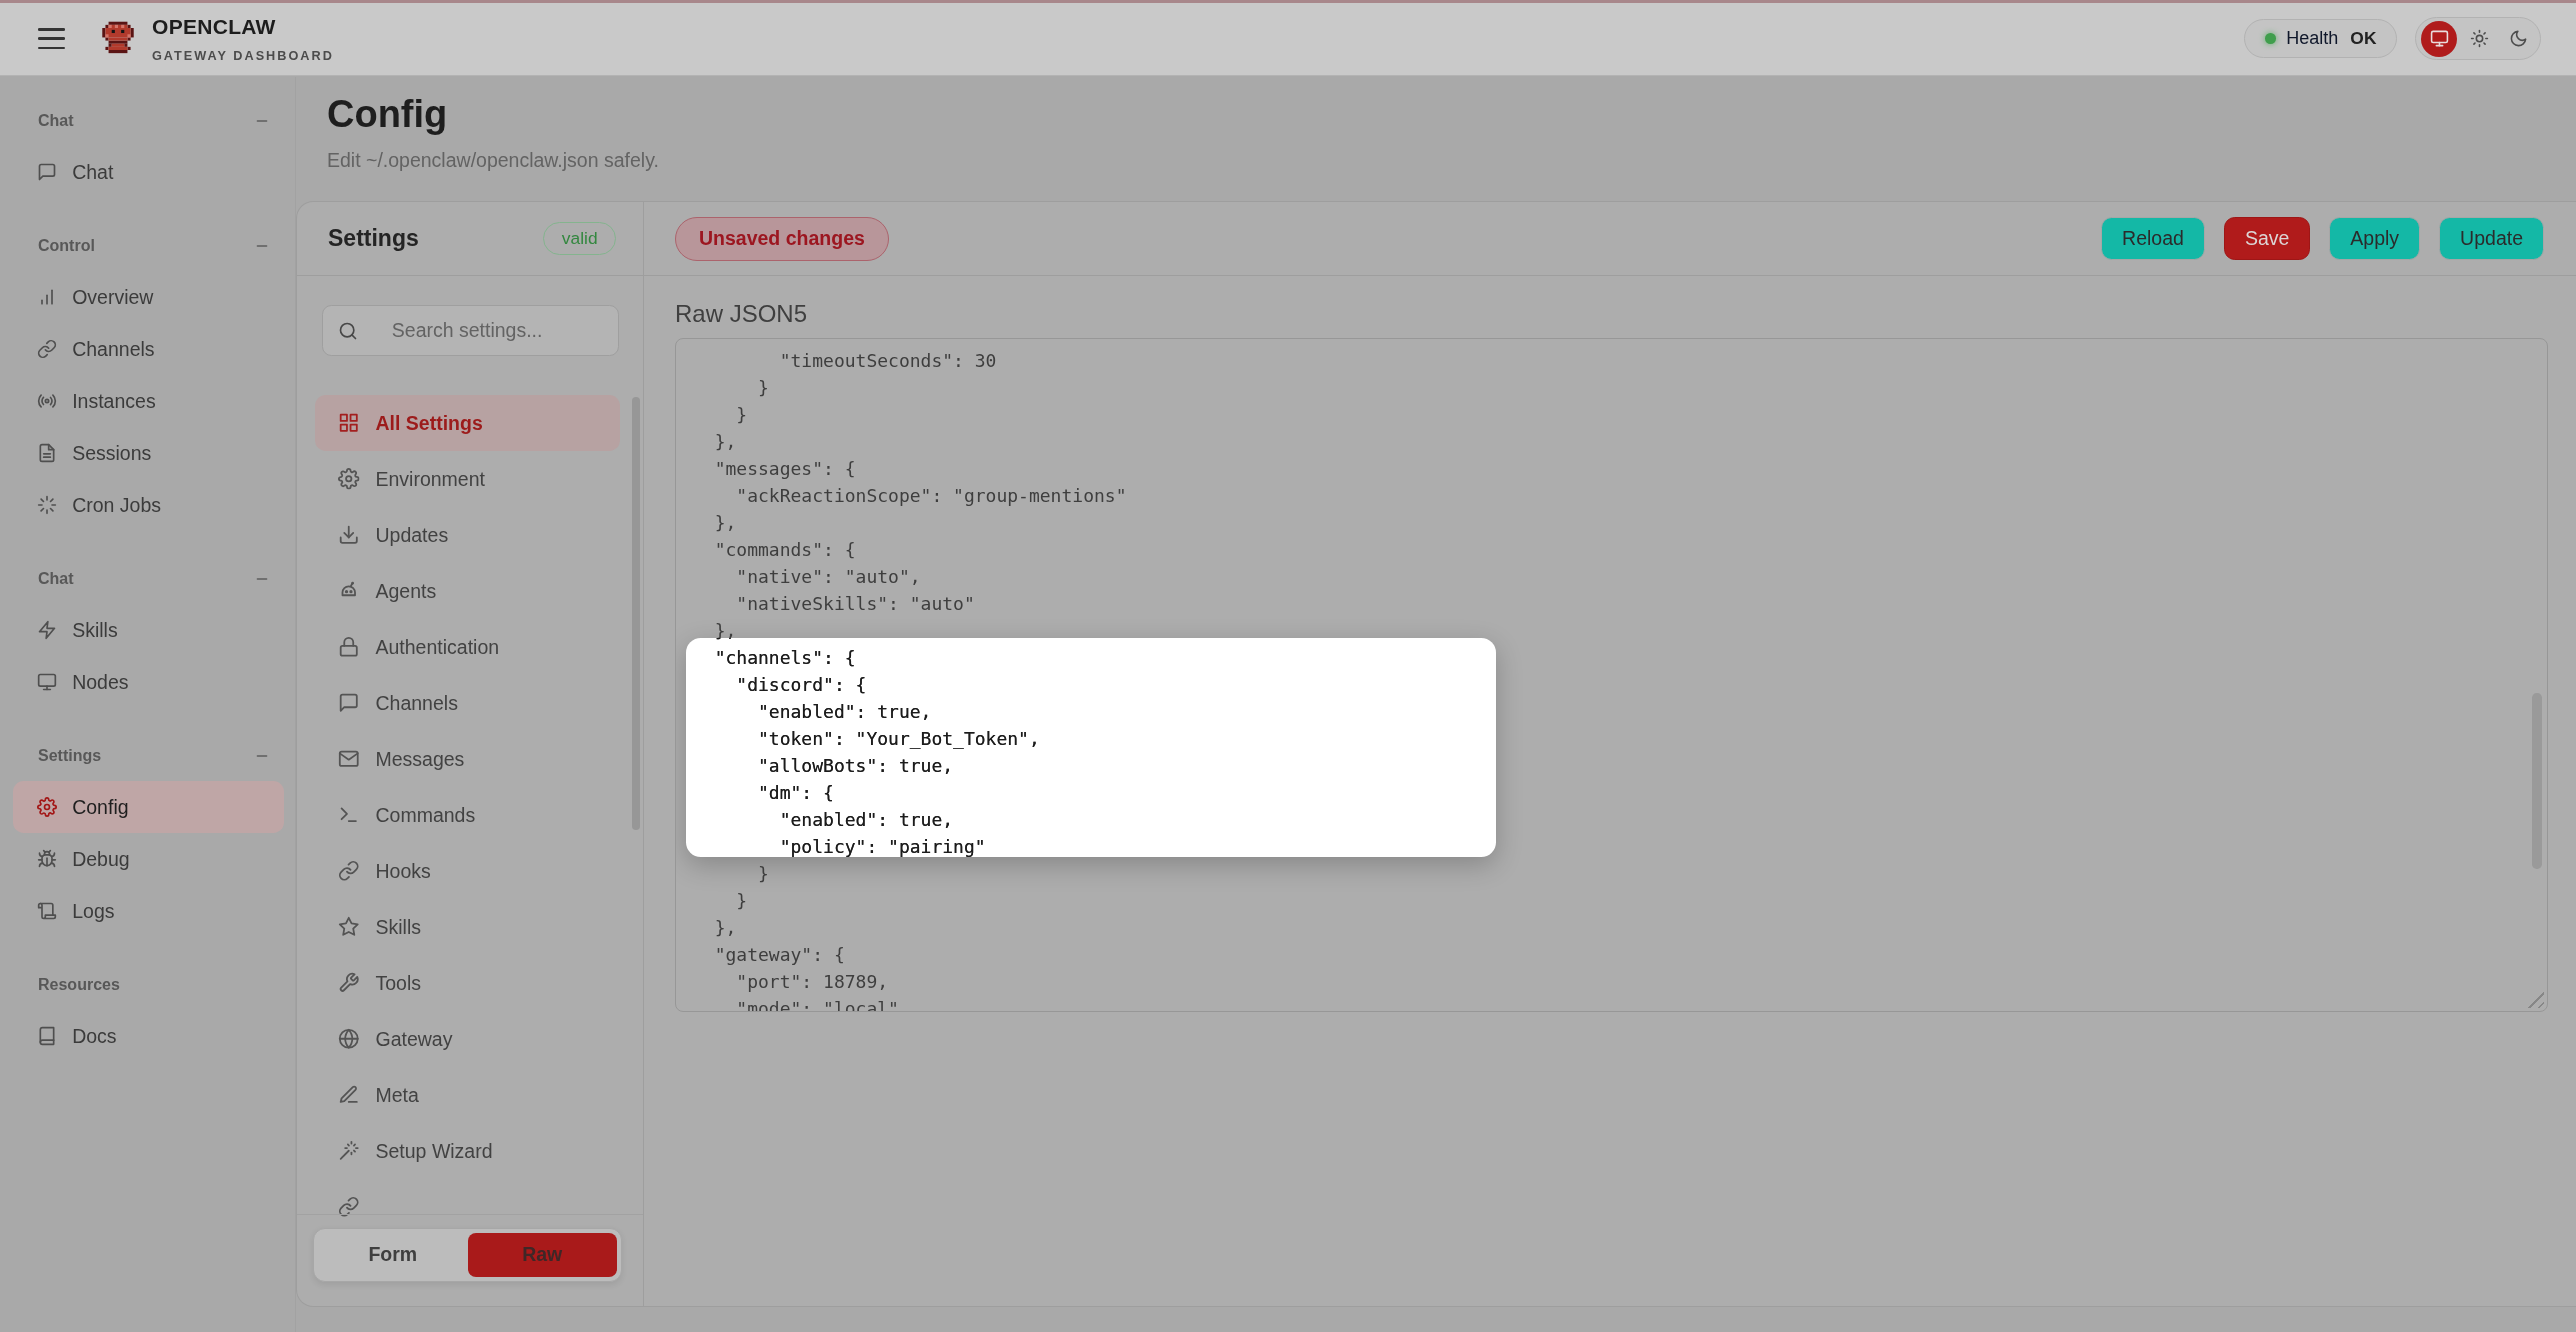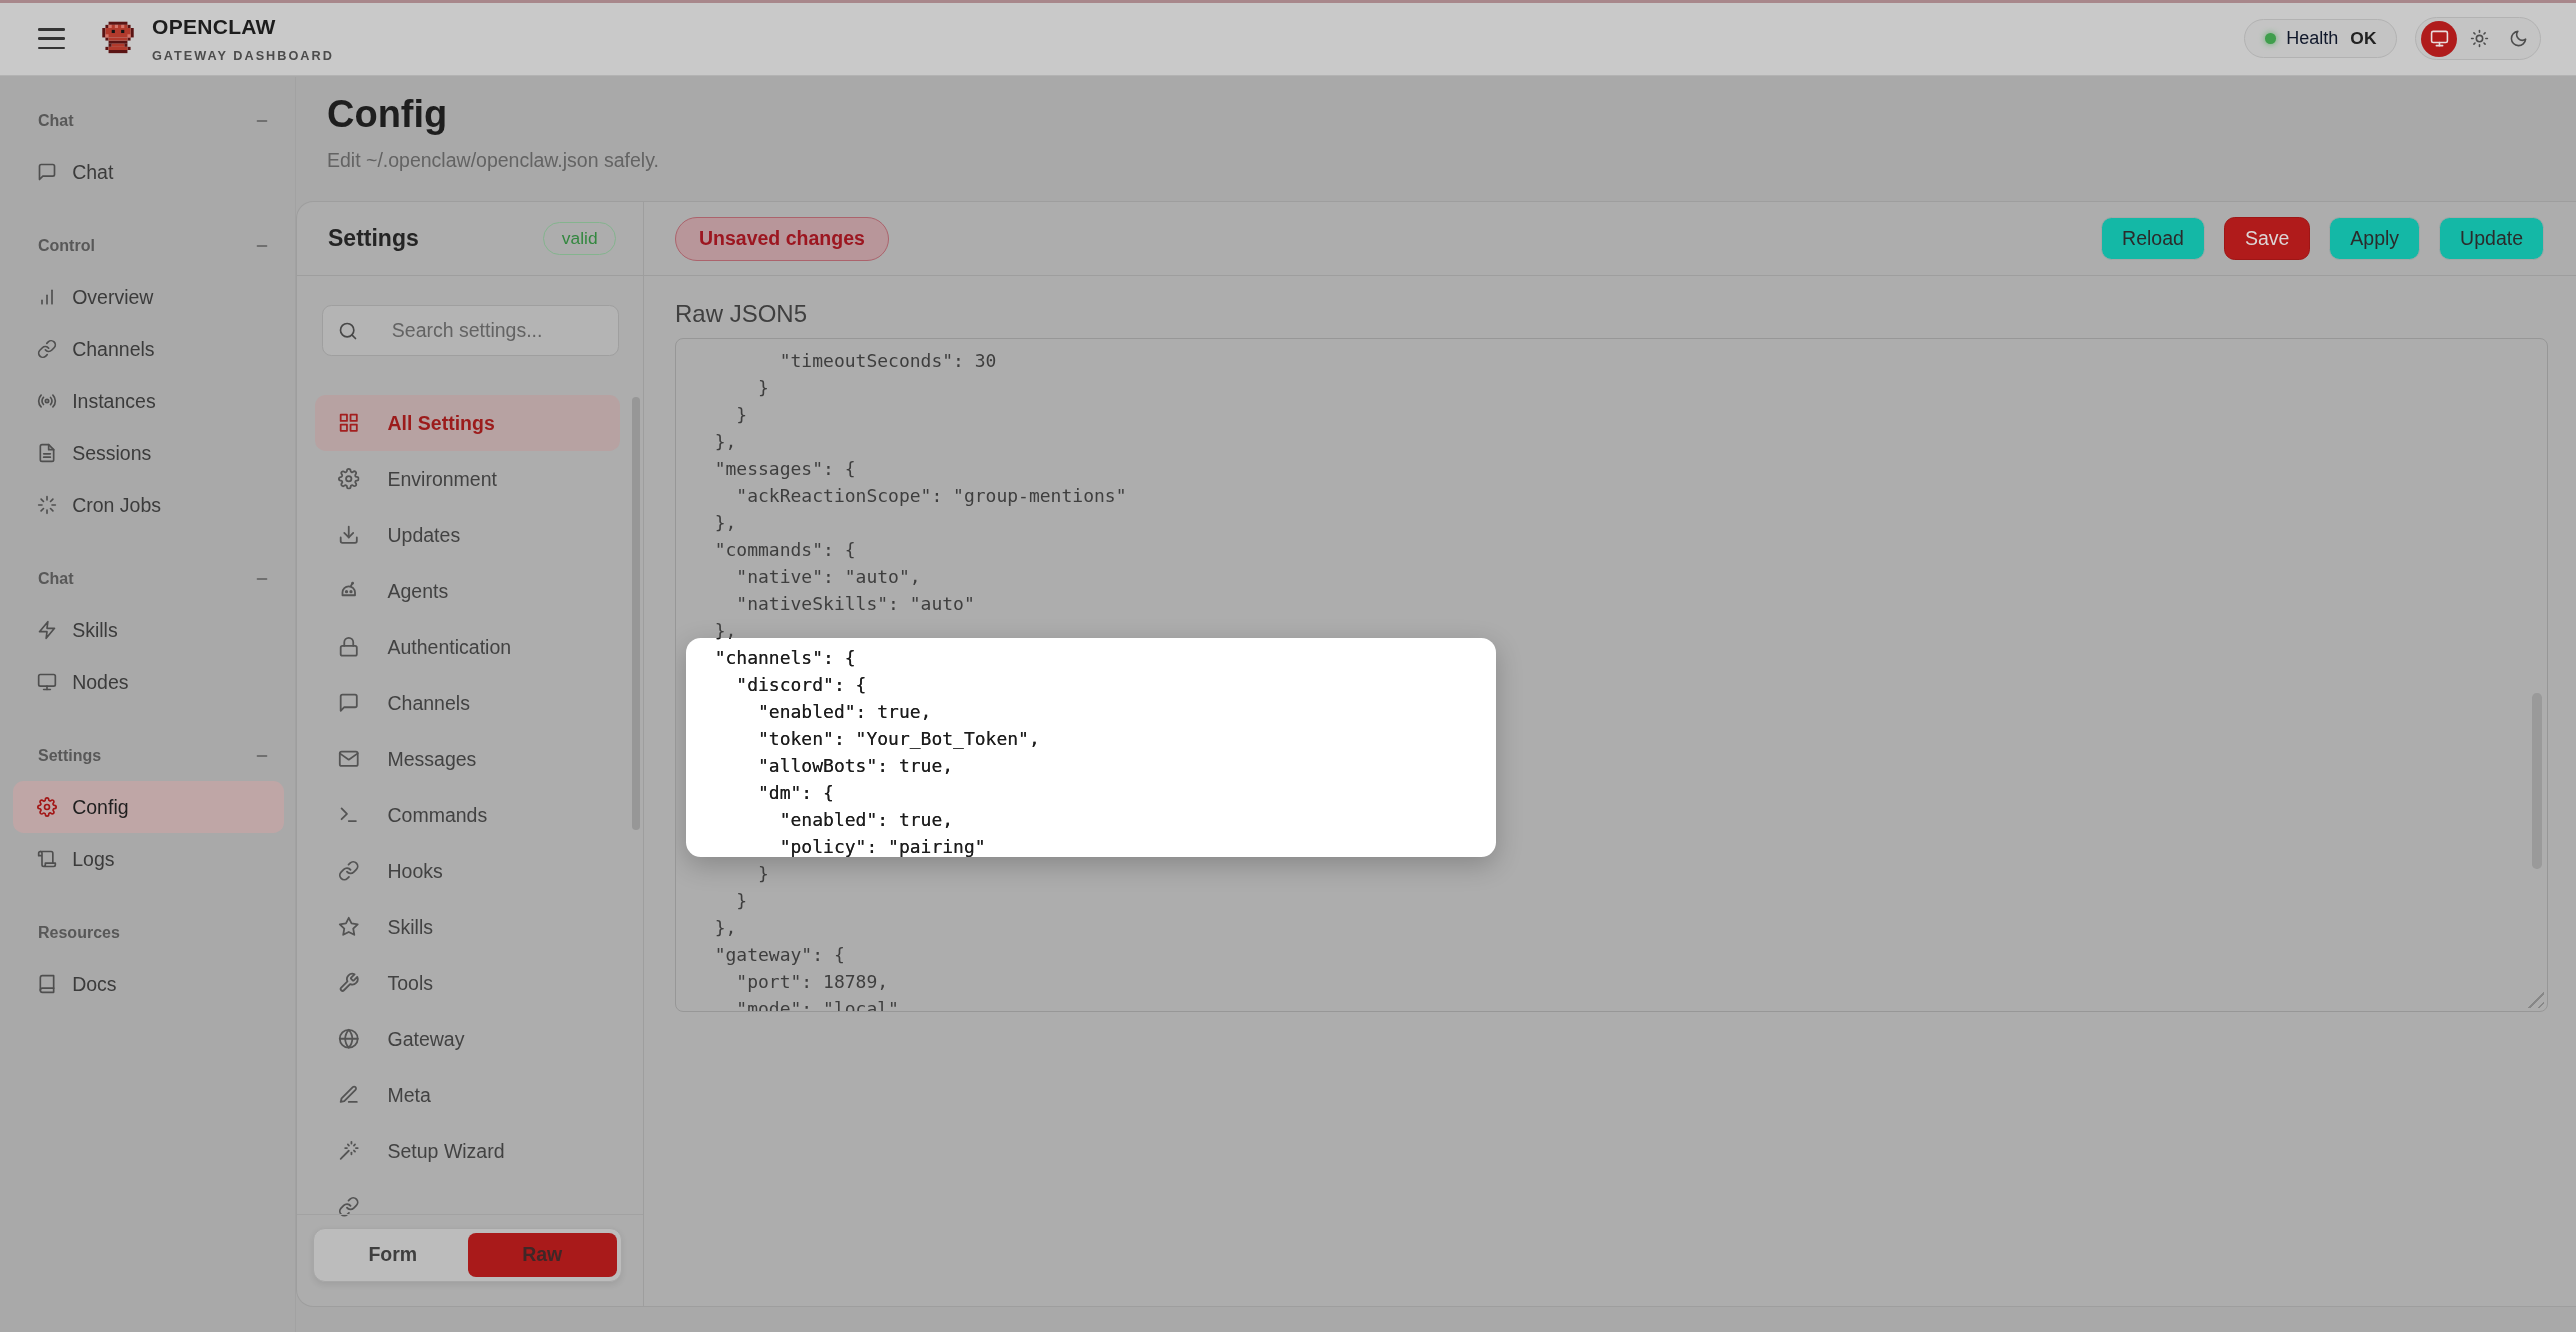--- a/index.html
+++ b/index.html
@@ -51,21 +51,21 @@
               align-items:center;justify-content:space-between;padding:0 27px 0 31px;}
   .panel-title{font-size:23px;font-weight:700;color:#242424;}
   .badge-valid{font-size:17.4px;color:#33873f;border:1.3px solid #84b48e;border-radius:670px;padding:4.7px 17.4px;}
   .search-box{position:absolute;left:25px;top:103px;width:297px;height:51px;box-sizing:border-box;
               background:#b4b4b4;border:1.3px solid #9f9f9f;border-radius:9.4px;display:flex;align-items:center;gap:12px;padding:0 14.8px;}
   .search-box .ic{color:#474747;flex:none;}
   .search-input{flex:1;border:none;outline:none;background:transparent;font-size:19.5px;color:#333;
                 font-family:"Liberation Sans",sans-serif;min-width:0;margin-left:20px;}
   .search-input::placeholder{color:#636363;}
   .cat-list{position:absolute;left:0;right:0;top:174px;height:841px;overflow:hidden;padding-top:19px;box-sizing:border-box;}
-  .cat-item{height:56px;display:flex;align-items:center;gap:28px;margin:0 23px 0 18px;
+  .cat-item{height:56px;display:flex;align-items:center;gap:16px;margin:0 23px 0 18px;
             padding-left:23px;border-radius:10.7px;font-size:19.5px;font-weight:500;color:#424242;cursor:pointer;}
   .cat-item .ic{color:#545454;}
   .cat-item.active{background:#b7a2a2;color:#9c1b1b;font-weight:700;}
   .cat-item.active .ic{color:#a31f1f;}
   .panel-scrollbar{position:absolute;right:3.4px;top:195px;width:8px;height:433px;border-radius:4px;background:#979797;}
   .panel-foot{position:absolute;left:0;right:0;bottom:0;height:91px;border-top:1.3px solid #a2a2a2;}
   .toggle{position:absolute;left:16px;top:12.7px;width:309px;height:54px;box-sizing:border-box;display:flex;
           background:#bcbcbc;border:1.3px solid #a7a7a7;border-radius:12px;padding:4px;box-shadow:0 2.7px 6.7px rgba(0,0,0,.08);}
   .toggle .opt{flex:1;display:flex;align-items:center;justify-content:center;font-size:19.5px;font-weight:600;
                color:#3f3f3f;border-radius:8px;cursor:pointer;}
@@ -486,20 +486,28 @@
           </span>
         </div>
         <div class="sec-items">
           <div class="side-item active">
             <span class="ic">
               <svg width="20" height="20" viewBox="0 0 30 30">
                 <use href="#i-gear"></use>
               </svg>
             </span>
             <span>Config</span>
+          </div>
+          <div class="side-item">
+            <span class="ic">
+              <svg width="20" height="20" viewBox="0 0 30 30">
+                <use href="#i-bug"></use>
+              </svg>
+            </span>
+            <span>Debug</span>
           </div>
           <div class="side-item">
             <span class="ic">
               <svg width="20" height="20" viewBox="0 0 30 30">
                 <use href="#i-scroll"></use>
               </svg>
             </span>
             <span>Logs</span>
           </div>
         </div>

